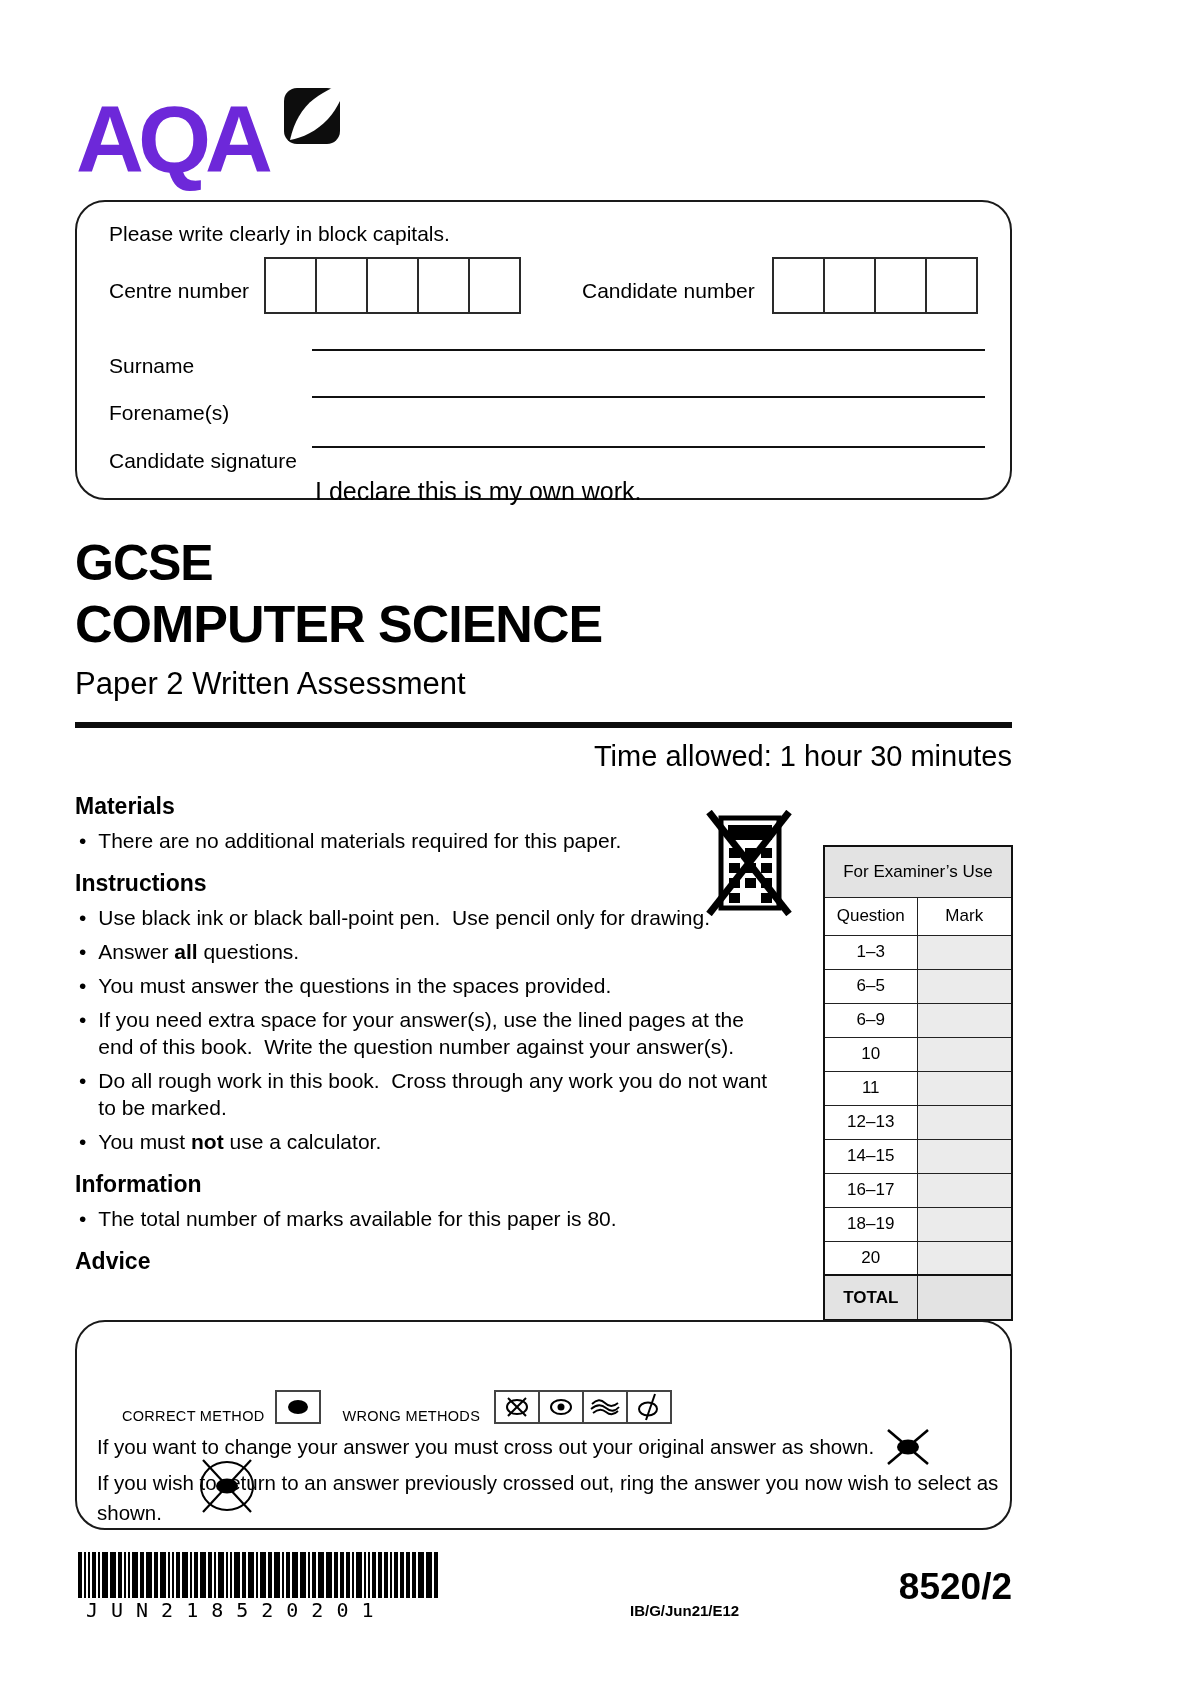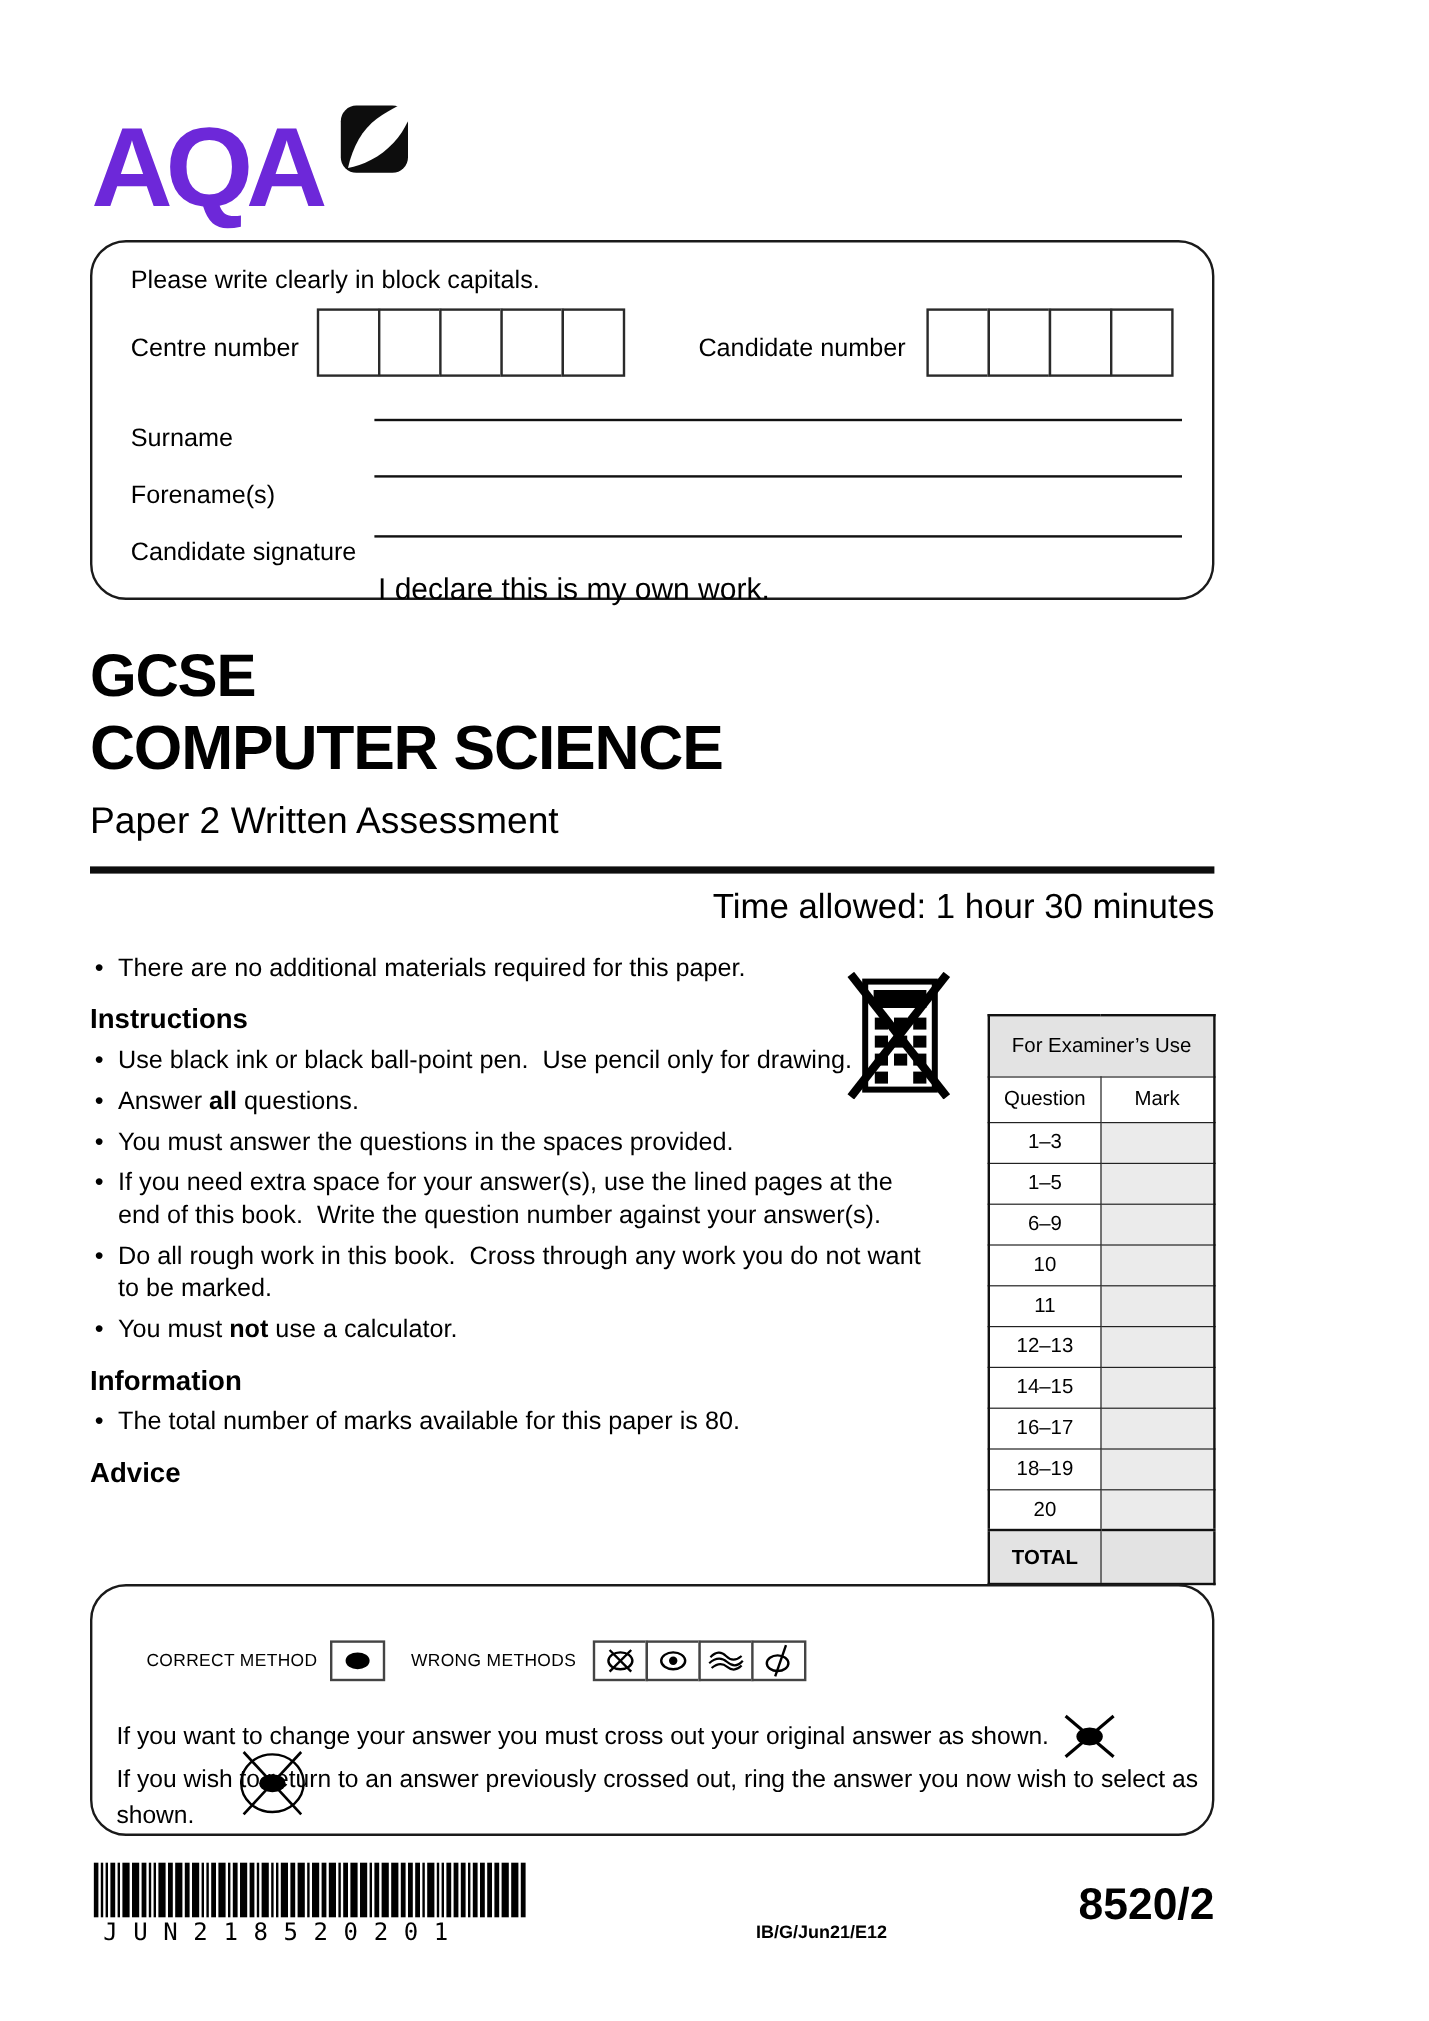--- a/index.html
+++ b/index.html
@@ -52,21 +52,21 @@
   .extable .t-cols td { height:38px; background:#fff; }
   .extable tbody td { height:34px; }
   .extable tbody td.m { background:#ebebeb; }
   .extable tfoot td { height:45px; background:#e3e3e3; font-weight:700; border-top:2px solid #111; }
   .extable col.cq { width:93px; } .extable col.cm { width:95px; }
 
   
   .advice-box { position:absolute; left:75px; top:1320px; width:937px; height:210px;
                 border:2px solid #1a1a1a; border-radius:30px; }
   .adv-line1 { position:absolute; left:20px; top:20px; font-size:20.5px; white-space:nowrap; }
-  .method-row { position:absolute; left:45px; top:45px; display:flex; align-items:center; }
+  .method-row { position:absolute; left:45px; top:68px; display:flex; align-items:flex-end; }
   .method-label { font-size:14.5px; letter-spacing:0.3px; }
   .loz-box { width:46px; height:34px; border:2px solid #444; background:#fff;
              display:flex; align-items:center; justify-content:center; margin-left:10px; }
   .loz-box.adj { margin-left:-2px; }
   .wrong-group { display:flex; margin-left:14px; }
   .adv-line2 { position:absolute; left:20px; top:105px; display:flex; align-items:center; font-size:20.5px; white-space:nowrap; }
   .adv-line2 svg { margin-left:10px; }
   .adv-line3 { position:absolute; left:20px; top:146px; width:908px; font-size:20.5px; line-height:30px; }
   .ring-icon { position:absolute; left:118px; top:133px; }
 
@@ -120,20 +120,21 @@
     <div class="declaration" style="left:238px; top:275px;">I declare this is my own work.</div>
   </div>
 
   <div class="t-qual">GCSE</div>
   <div class="t-subj">COMPUTER SCIENCE</div>
   <div class="t-paper">Paper 2  Written Assessment</div>
   <div class="rule"></div>
   <div class="time">Time allowed: 1 hour 30 minutes</div>
 
   <div class="leftcol">
+    <h3>Materials</h3>
     <ul class="blist">
         <li>
           <span class="dot">•</span>
           <span class="bullet-text"><span>There are no additional materials required for this paper.</span></span>
         </li>
       </ul>
 
     <h3 class="sp">Instructions</h3>
     <ul class="blist">
         <li>
@@ -206,21 +207,21 @@
         <td>Question</td>
         <td>Mark</td>
       </tr>
     </thead>
     <tbody>
         <tr>
           <td>1–3</td>
           <td class="m"></td>
         </tr>
         <tr>
-          <td>1–5</td>
+          <td>6–5</td>
           <td class="m"></td>
         </tr>
         <tr>
           <td>6–9</td>
           <td class="m"></td>
         </tr>
         <tr>
           <td>10</td>
           <td class="m"></td>
         </tr>

